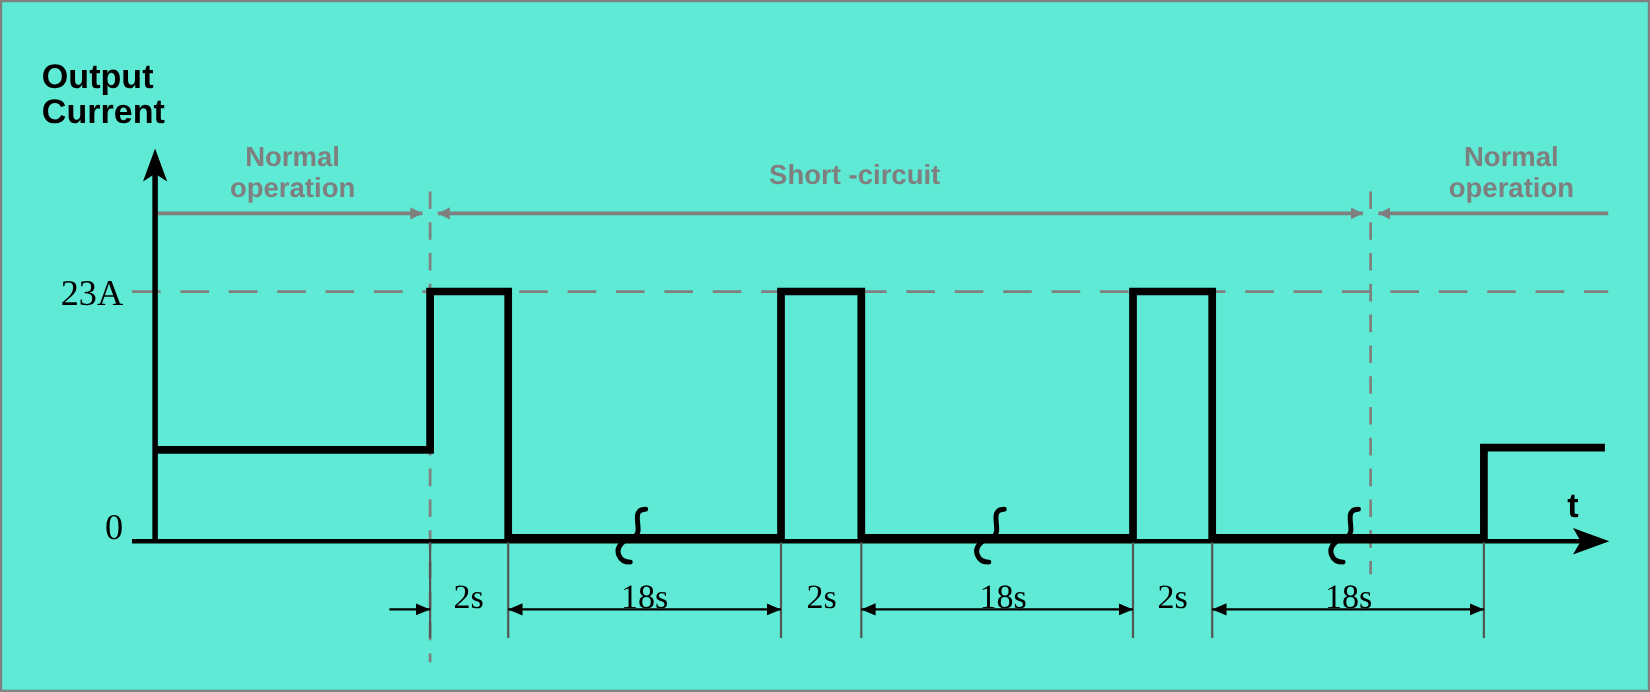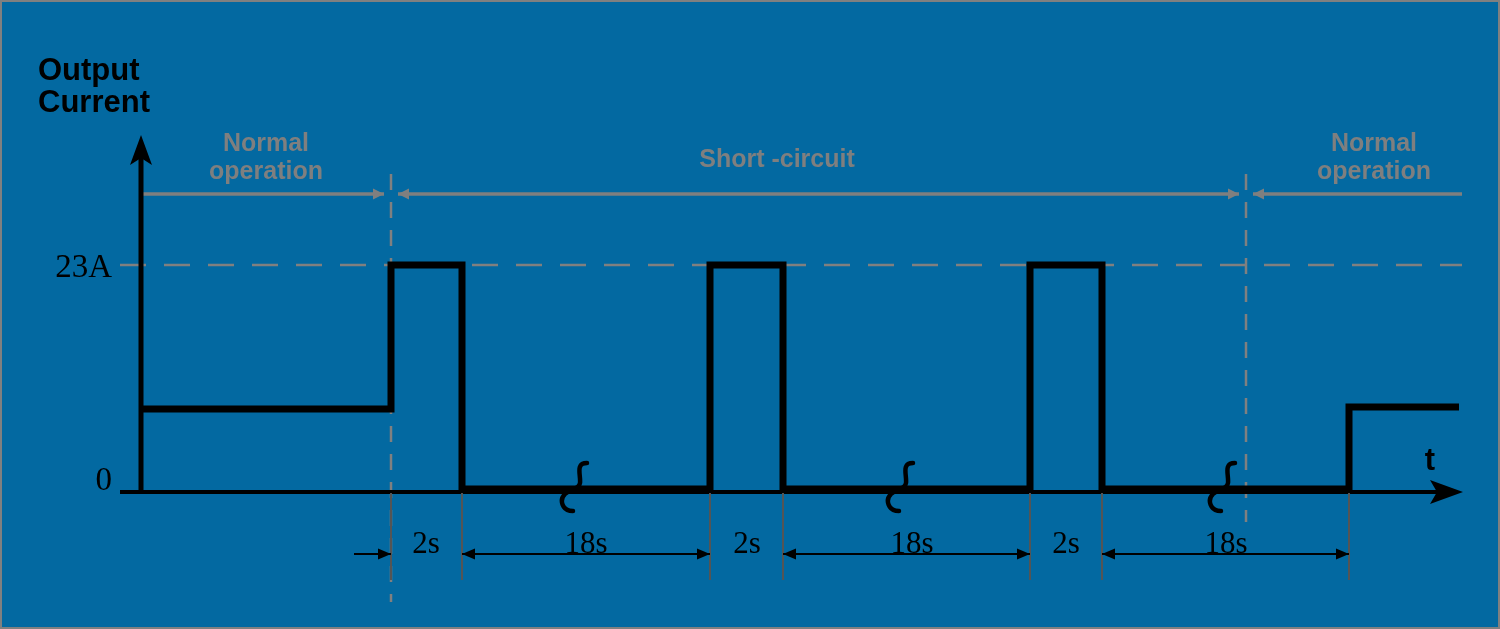--- a/index.html
+++ b/index.html
@@ -7,21 +7,21 @@
     padding: 0;
     background: #ffffff;
   }
   body {
     font-family: "Liberation Sans", sans-serif;
   }
   #figure-root {
     position: relative;
     width: 1500px;
     height: 629px;
-    background: #0369a1;
+    background: #5eead4;
     box-sizing: border-box;
     border: 2px solid #808080;
     overflow: hidden;
   }
   #figure-svg {
     position: absolute;
     left: 0;
     top: 0;
     width: 1500px;
     height: 629px;

